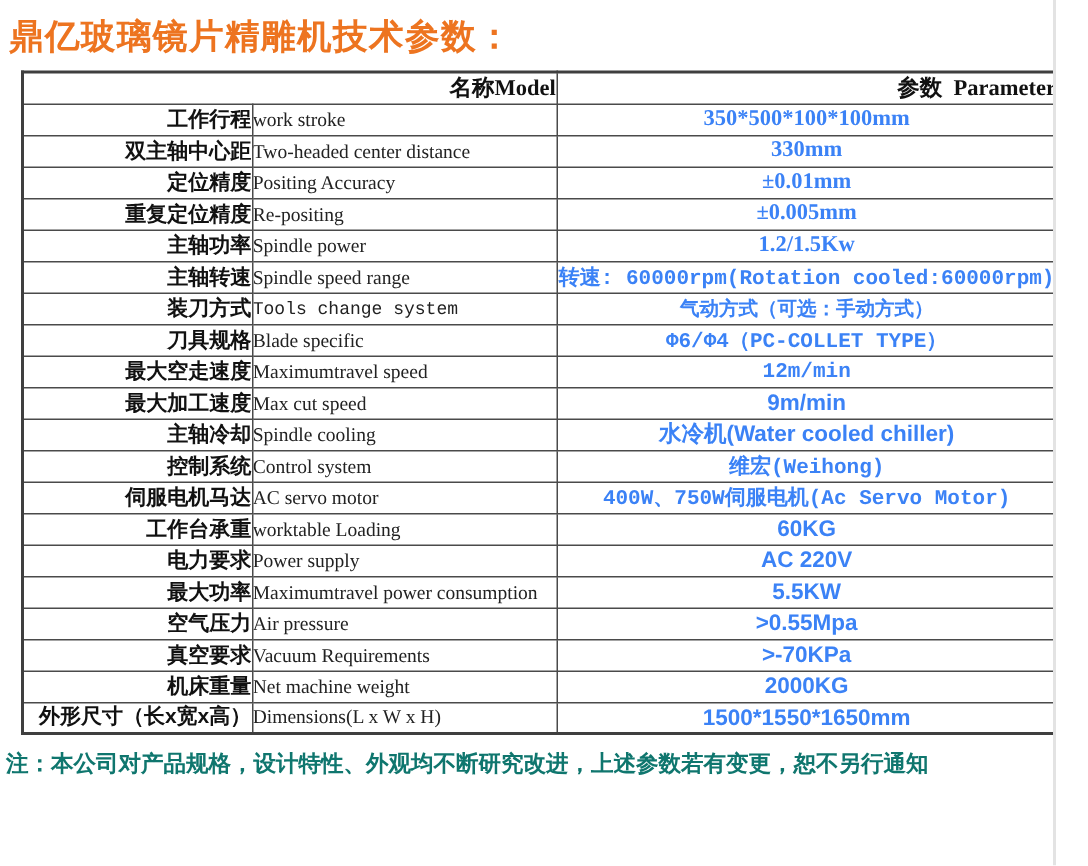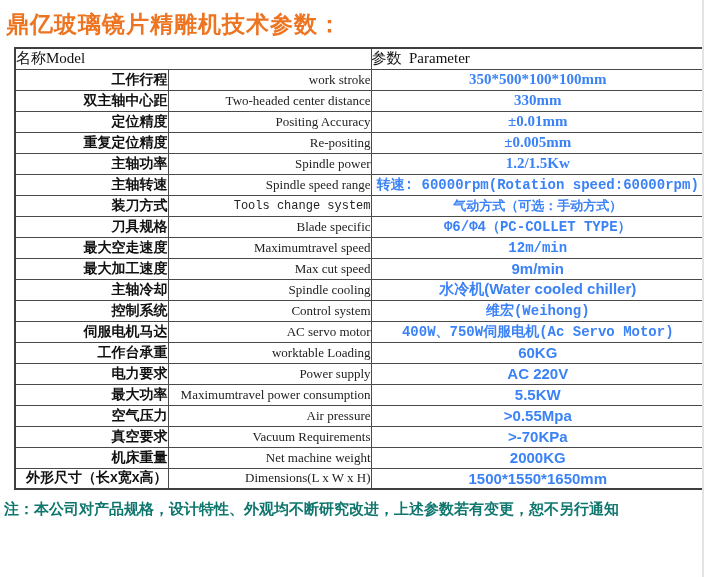--- a/index.html
+++ b/index.html
@@ -31,35 +31,35 @@
   table.spec th, table.spec td {
     border: 1px solid #4a4a4a;
     height: 21px;
     padding: 0;
     overflow: hidden;
     white-space: pre;
     box-sizing: border-box;
   }
   th.h-name, th.h-param {
     font-size: 15px;
-    font-weight: normal;
-    text-align: left;
+    font-weight: bold;
+    text-align: right;
     font-family: "Liberation Serif", serif;
     color: #111;
   }
   td.label {
     text-align: right;
     padding-right: 3px;
     font-weight: bold;
     font-size: 14px;
     color: #111;
     font-family: "Liberation Sans", sans-serif;
   }
   td.desc {
-    text-align: right;
+    text-align: left;
     padding-left: 3px;
     font-size: 13px;
     color: #222;
     font-family: "Liberation Serif", serif;
   }
   td.value {
     text-align: center;
     font-weight: bold;
     font-size: 15px;
     color: #3b82f6;
@@ -132,21 +132,21 @@
           <td class="value">±0.005mm</td>
         </tr>
         <tr>
           <td class="label">主轴功率</td>
           <td class="desc">Spindle power</td>
           <td class="value">1.2/1.5Kw</td>
         </tr>
         <tr>
           <td class="label">主轴转速</td>
           <td class="desc">Spindle speed range</td>
-          <td class="value">转速: 60000rpm(Rotation speed:60000rpm)</td>
+          <td class="value">转速: 60000rpm(Rotation cooled:60000rpm)</td>
         </tr>
         <tr>
           <td class="label">装刀方式</td>
           <td class="desc">Tools change system</td>
           <td class="value">气动方式（可选：手动方式）</td>
         </tr>
         <tr>
           <td class="label">刀具规格</td>
           <td class="desc">Blade specific</td>
           <td class="value">Φ6/Φ4（PC-COLLET TYPE）</td>

